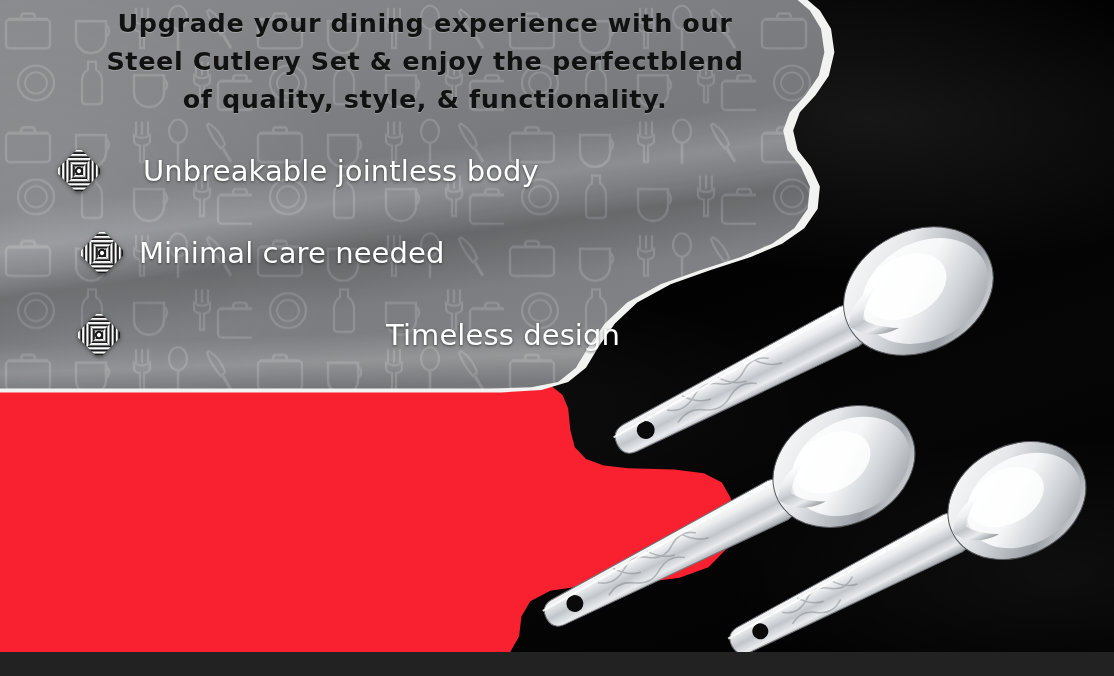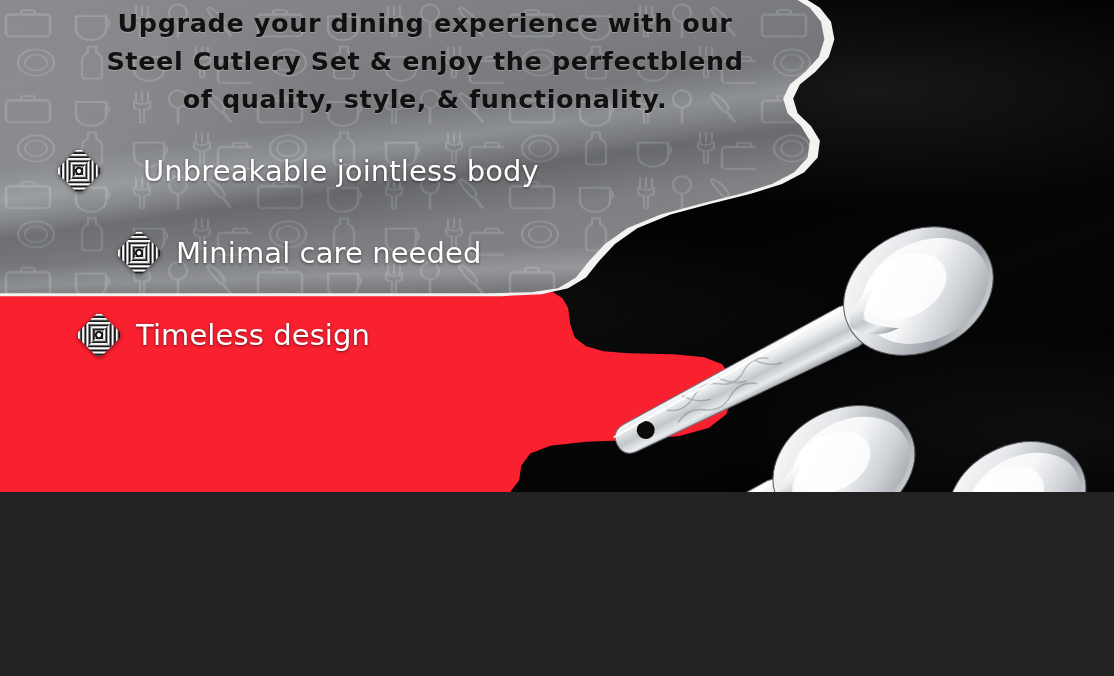--- a/index.html
+++ b/index.html
@@ -1,21 +1,21 @@
 <!DOCTYPE html>
 <html><head>
 <meta charset="utf-8">
 <title>Steel Cutlery Set Promo Banner</title>
 <style>
   * { margin:0; padding:0; box-sizing:border-box; }
   html,body { background:#222; }
 
   #banner {
     position:relative;
-    width:1114px; height:492px;
+    width:1114px; height:652px;
     overflow:hidden;
     font-family:"Liberation Sans", sans-serif;
     background:#737373;
   }
 
   
   .layer { position:absolute; inset:0; }
 
   .red-layer   { background:#f92030; }
   .black-layer { background:#050505; }
@@ -94,22 +94,22 @@
     white-space:pre-line;
     text-shadow:0 1px 0 rgba(255,255,255,.22);
   }
 
   .bullets { position:absolute; left:0; top:150px; width:620px; }
   .bullet {
     display:flex; align-items:center; gap:16px;
     margin-bottom:40px;
   }
   .bullet:nth-child(1){ padding-left:58px;gap:43px; }
-  .bullet:nth-child(2){ padding-left:118px; }
-  .bullet:nth-child(3){ padding-left:78px; }
+  .bullet:nth-child(2){ padding-left:81px; }
+  .bullet:nth-child(3){ padding-left:78px;justify-content:space-between; }
 
   .bullet-label {
     color:#fff;
     font-family:"DejaVu Sans", sans-serif;
     font-size:29px;
     font-weight:400;
     letter-spacing:.1px;
     text-shadow:0 1px 3px rgba(0,0,0,.55);
   }
 

